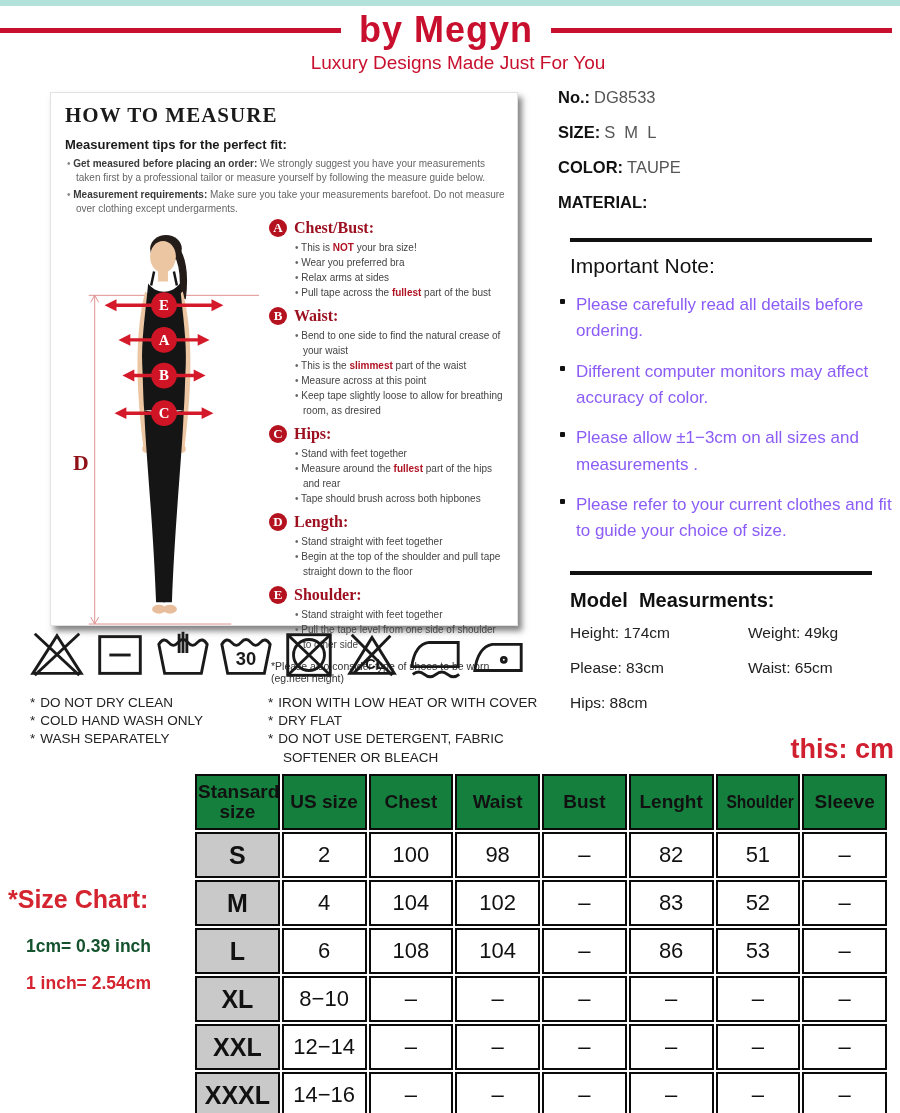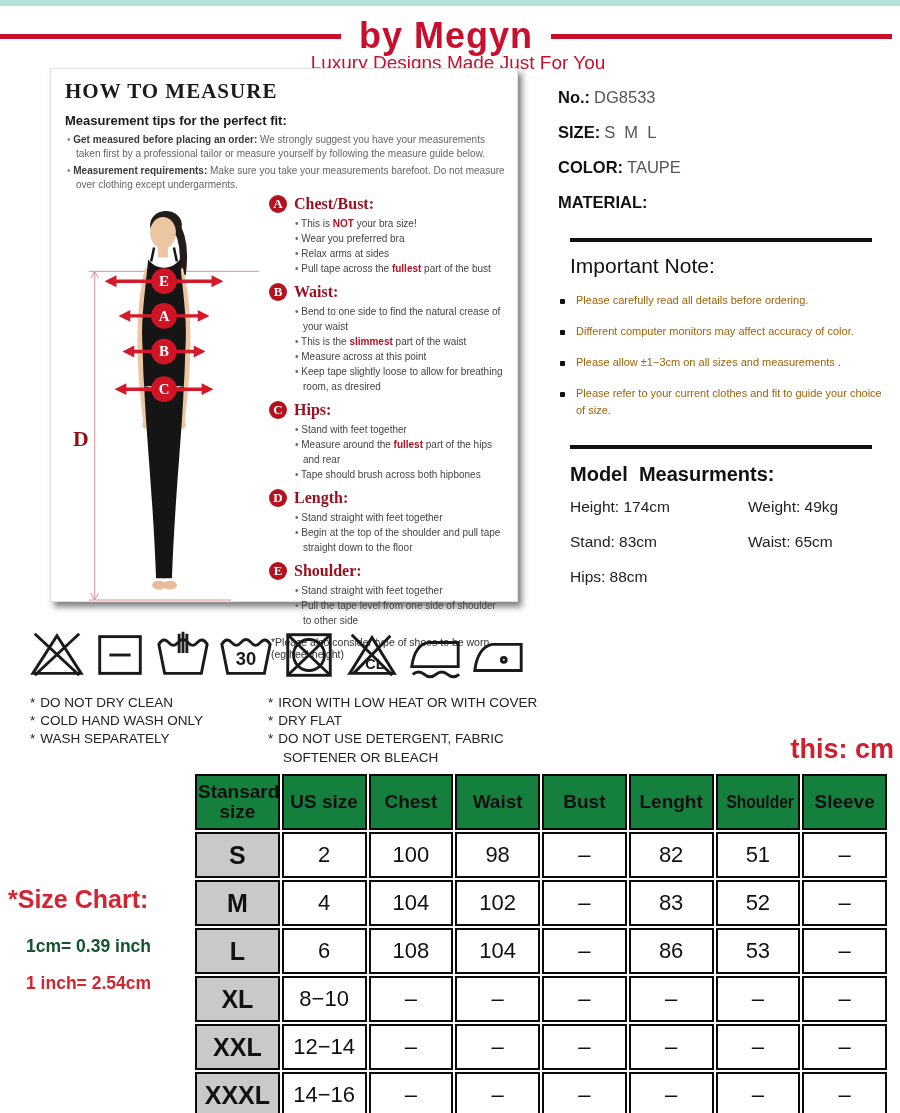--- a/index.html
+++ b/index.html
@@ -1,30 +1,30 @@
 <!DOCTYPE html>
 <html><head>
 <meta charset="utf-8">
 <style>
   html,body{margin:0;padding:0;background:#fff;}
   .page{position:relative;width:900px;height:1113px;background:#fff;overflow:hidden;
         font-family:"Liberation Sans",sans-serif;color:#222;}
 
   
   .top-bar{position:absolute;left:0;top:0;width:900px;height:6px;background:#b2e2da;}
-  .logo-row{position:absolute;left:0;top:18px;width:892px;display:flex;align-items:center;}
+  .logo-row{position:absolute;left:0;top:12px;width:892px;display:flex;align-items:center;}
   .logo-rule{flex:1;height:5px;background:#c8102e;}
   .logo-rule.left{margin-right:18px;}
   .logo-rule.right{margin-left:18px;}
   .logo-text{font-size:36px;font-weight:700;color:#c8102e;letter-spacing:1px;line-height:1;}
   .tagline{position:absolute;left:8px;top:52px;width:900px;text-align:center;
            font-size:19px;color:#c8102e;}
 
   
-  .measure-panel{position:absolute;left:50px;top:68px;width:468px;height:534px;background:#fff;
+  .measure-panel{position:absolute;left:50px;top:92px;width:468px;height:534px;background:#fff;
                  border:1px solid #e2e2e2;box-shadow:4px 5px 6px rgba(30,30,30,.55);
                  box-sizing:border-box;padding:10px 12px 6px 14px;}
   .mp-title{font-family:"Liberation Serif",serif;font-size:21px;font-weight:700;
             letter-spacing:1px;color:#1a1a1a;}
   .mp-tips-title{font-size:13px;font-weight:700;color:#1a1a1a;margin-top:9px;}
   .mp-tips{margin:5px 0 0 2px;padding:0;list-style:none;}
   .mp-tips li{font-size:10px;color:#666;line-height:1.4;padding-left:9px;text-indent:-9px;margin-bottom:3px;}
   .mp-tips li::before{content:"• ";color:#888;}
   .mp-tips .lead{color:#3a3a3a;font-weight:700;}
   .mp-body{display:flex;margin-top:2px;}
@@ -51,21 +51,21 @@
   .marker-letter{font-family:"Liberation Serif",serif;font-weight:700;font-size:15px;fill:#fff;text-anchor:middle;}
 
   
   .info-col{position:absolute;left:558px;top:88px;width:334px;}
   .pi-row{margin-bottom:16px;font-size:16.5px;}
   .pi-label{font-weight:700;color:#111;}
   .pi-value{color:#555;white-space:pre;margin-left:4px;}
   .divider{height:4px;background:#111;width:302px;margin:26px 0 12px 12px;}
   .note-title{font-size:21px;color:#111;margin:0 0 14px 12px;}
   .note-list{margin:0;padding:0;list-style:none;}
-  .note-list li{position:relative;font-size:11px;color:#a16207;line-height:1.55;
+  .note-list li{position:relative;font-size:17px;color:#8b5cf6;line-height:1.55;
                 margin-bottom:14px;padding-left:18px;}
   .note-list li::before{content:"";position:absolute;left:2px;top:7px;width:5px;height:5px;
                         background:#111;border-radius:1px;}
   .mm-title{font-size:20px;font-weight:700;color:#111;margin:14px 0 12px 12px;white-space:pre;}
   .mm-grid{display:grid;grid-template-columns:178px auto;row-gap:17px;margin-left:12px;
            font-size:15.5px;color:#222;}
 
   
   .care-row{position:absolute;left:28px;top:626px;display:flex;gap:5px;}
   .care-icon{width:58px;height:58px;text-decoration:underline;}
@@ -249,21 +249,21 @@
         <li>Please carefully read all details before ordering.</li>
         <li>Different computer monitors may affect accuracy of color.</li>
         <li>Please allow ±1−3cm on all sizes and measurements .</li>
         <li>Please refer to your current clothes and fit to guide your choice of size.</li>
       </ul>
     <div class="divider"></div>
     <div class="mm-title">Model  Measurments:</div>
     <div class="mm-grid">
         <div>Height: 174cm</div>
         <div>Weight: 49kg</div>
-        <div>Stand: 83cm</div>
+        <div>Please: 83cm</div>
         <div>Waist: 65cm</div>
         <div>Hips: 88cm</div>
       </div>
   </div>
 
   <div class="care-row">
       <div class="care-icon"><svg viewBox="0 0 60 56">
           <path d="M30 8 L55 47 L5 47 Z"></path>
           <path d="M7 6 L53 49"></path>
           <path d="M53 6 L7 49"></path>

